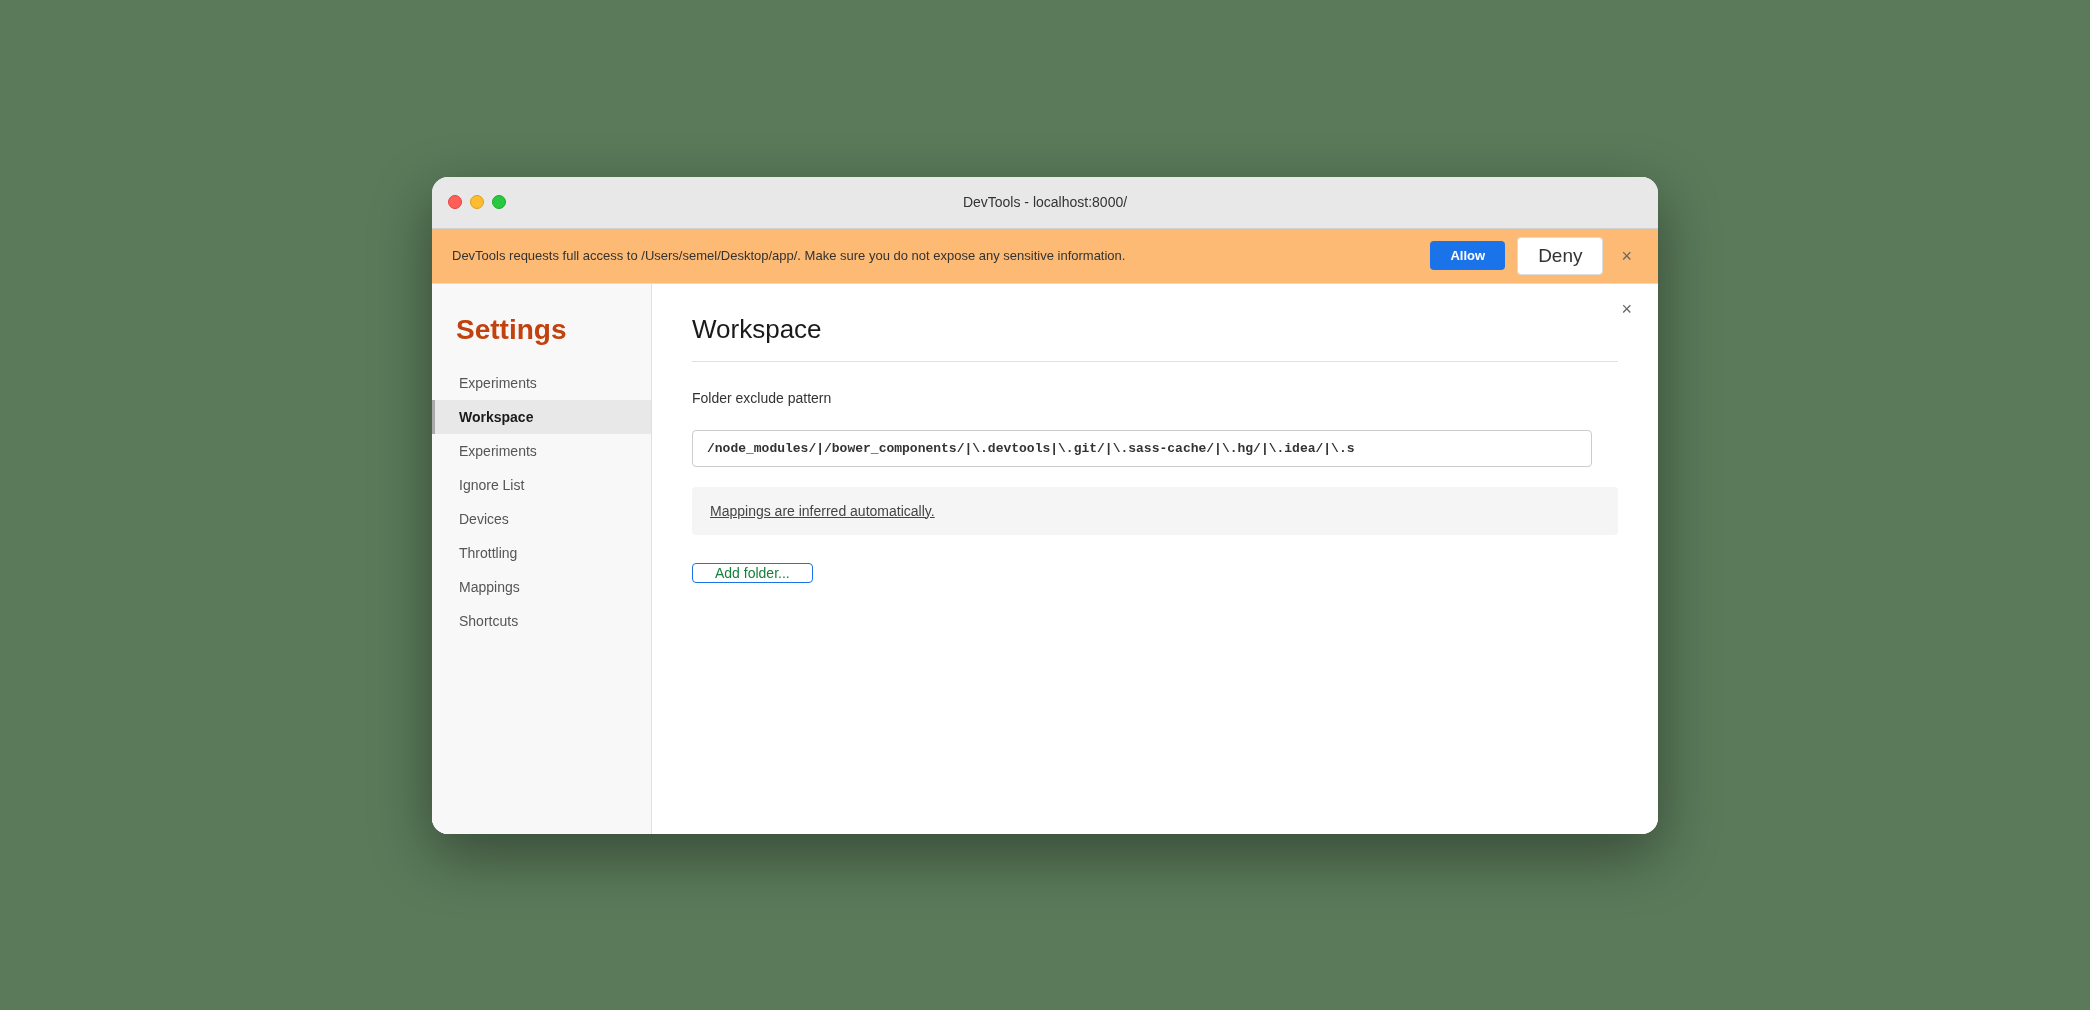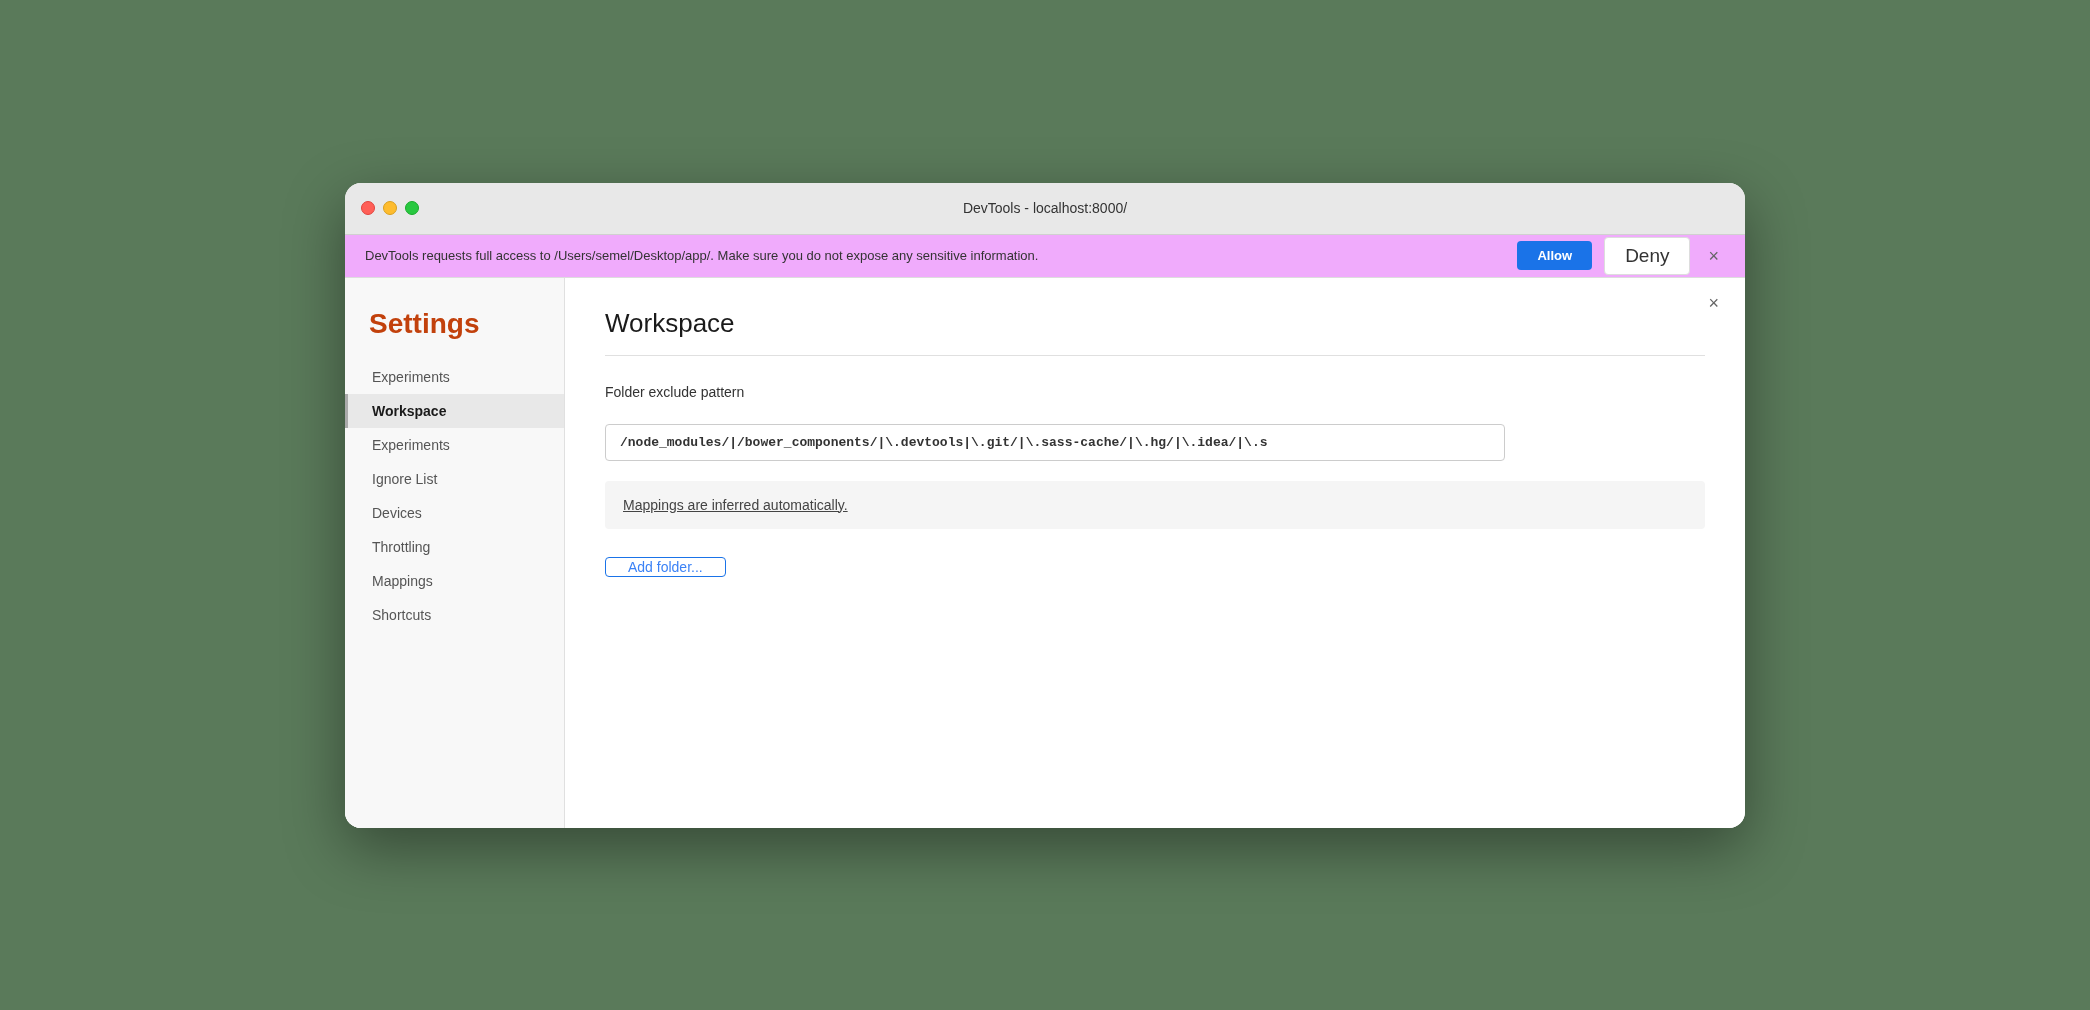--- a/index.html
+++ b/index.html
@@ -7,21 +7,21 @@
     body {
       background: #5a7a5a;
       display: flex;
       align-items: center;
       justify-content: center;
       min-height: 100vh;
       font-family: -apple-system, BlinkMacSystemFont, 'Segoe UI', sans-serif;
     }
 
     .window {
-      width: 1400px;
+      width: 1226px;
       background: #f0f0f0;
       border-radius: 16px;
       box-shadow: 0 20px 60px rgba(0,0,0,0.4);
       overflow: hidden;
     }
 
     
     .titlebar {
       background: #e8e8e8;
       height: 52px;
@@ -51,23 +51,23 @@
     .traffic-light.maximize { background: #28c840; border: 1px solid #1aab2c; }
 
     .titlebar-title {
       font-size: 14px;
       font-weight: 500;
       color: #333;
     }
 
     
     .notification-bar {
-      background: #f0abfc;
+      background: #fdba74;
       border-bottom: 1px solid #ddd;
-      padding: 2px 20px;
+      padding: 8px 20px;
       display: flex;
       align-items: center;
       gap: 12px;
     }
 
     .notification-text {
       flex: 1;
       font-size: 13px;
       color: #333;
     }
@@ -206,21 +206,21 @@
       padding: 16px 18px;
       font-size: 14px;
       color: #444;
       margin-bottom: 28px;
       max-width: 1100px;
       text-decoration: underline;
     }
 
     .btn-add-folder {
       background: white;
-      color: #3b82f6;
+      color: #15803d;
       border: 1px solid #1a73e8;
       padding: 1px 22px;
       border-radius: 4px;
       font-size: 14px;
       cursor: pointer;
       font-family: inherit;
     }
   </style>
 </head>
 <body>

